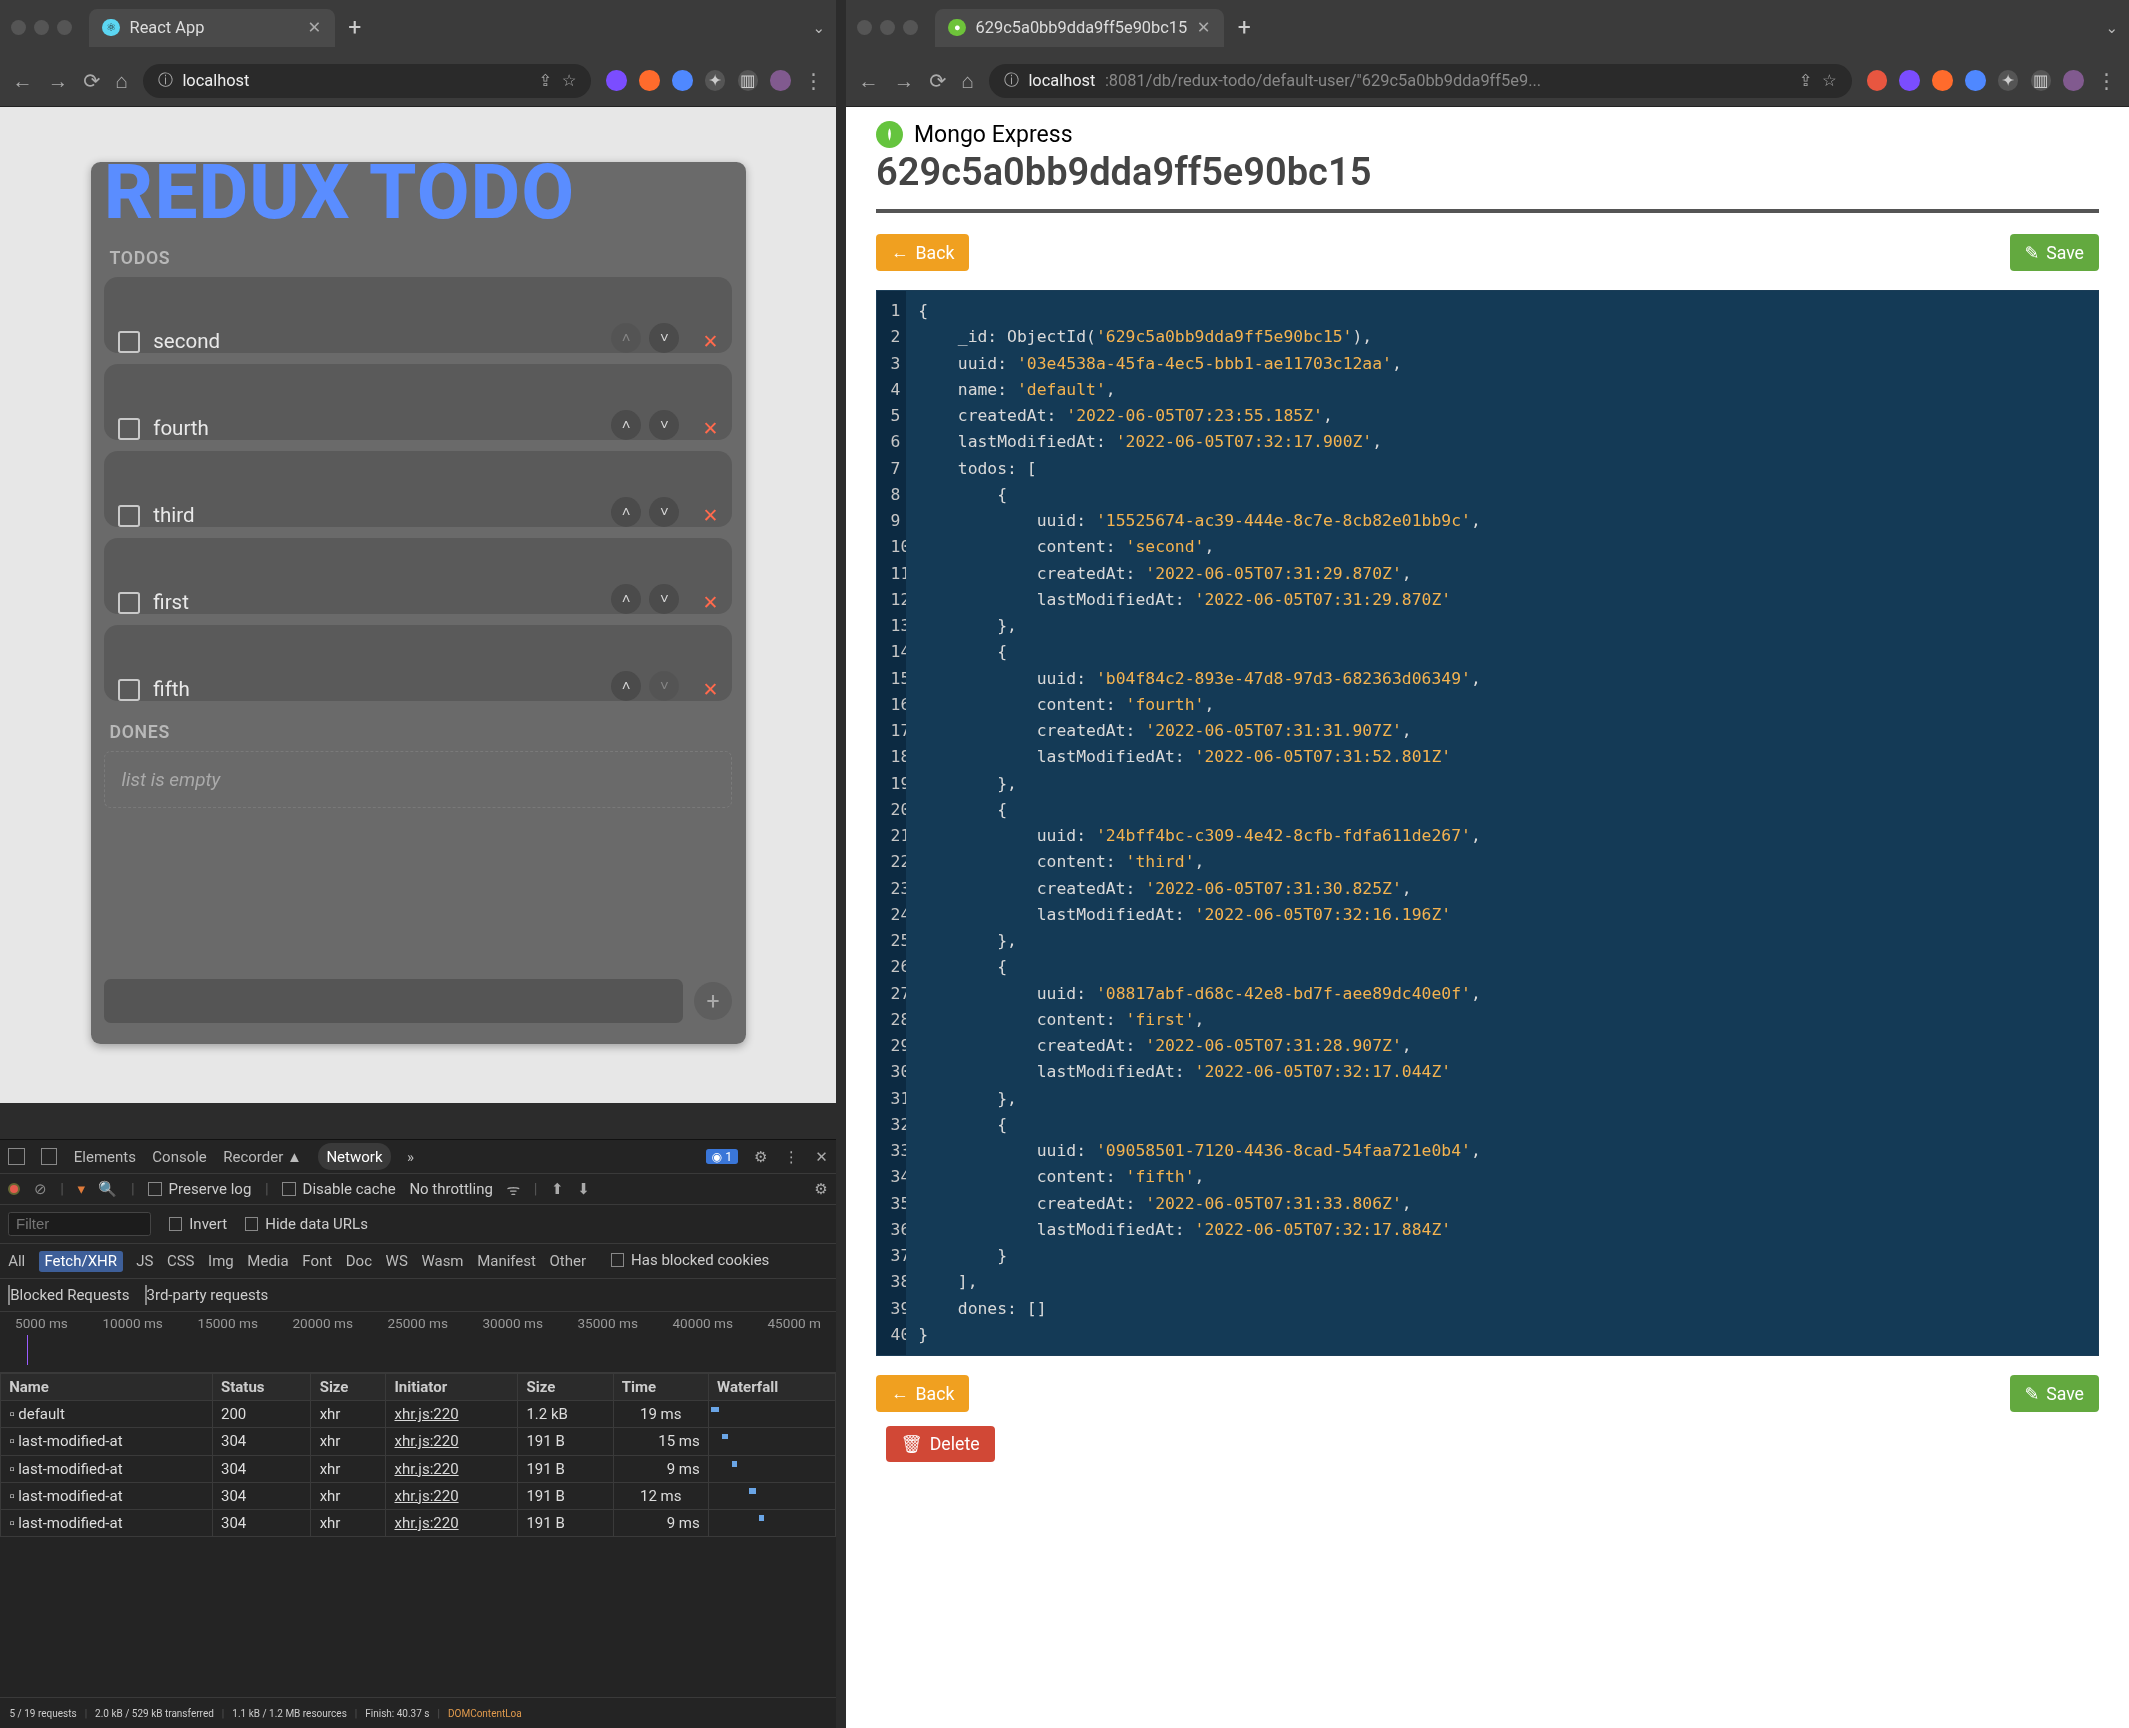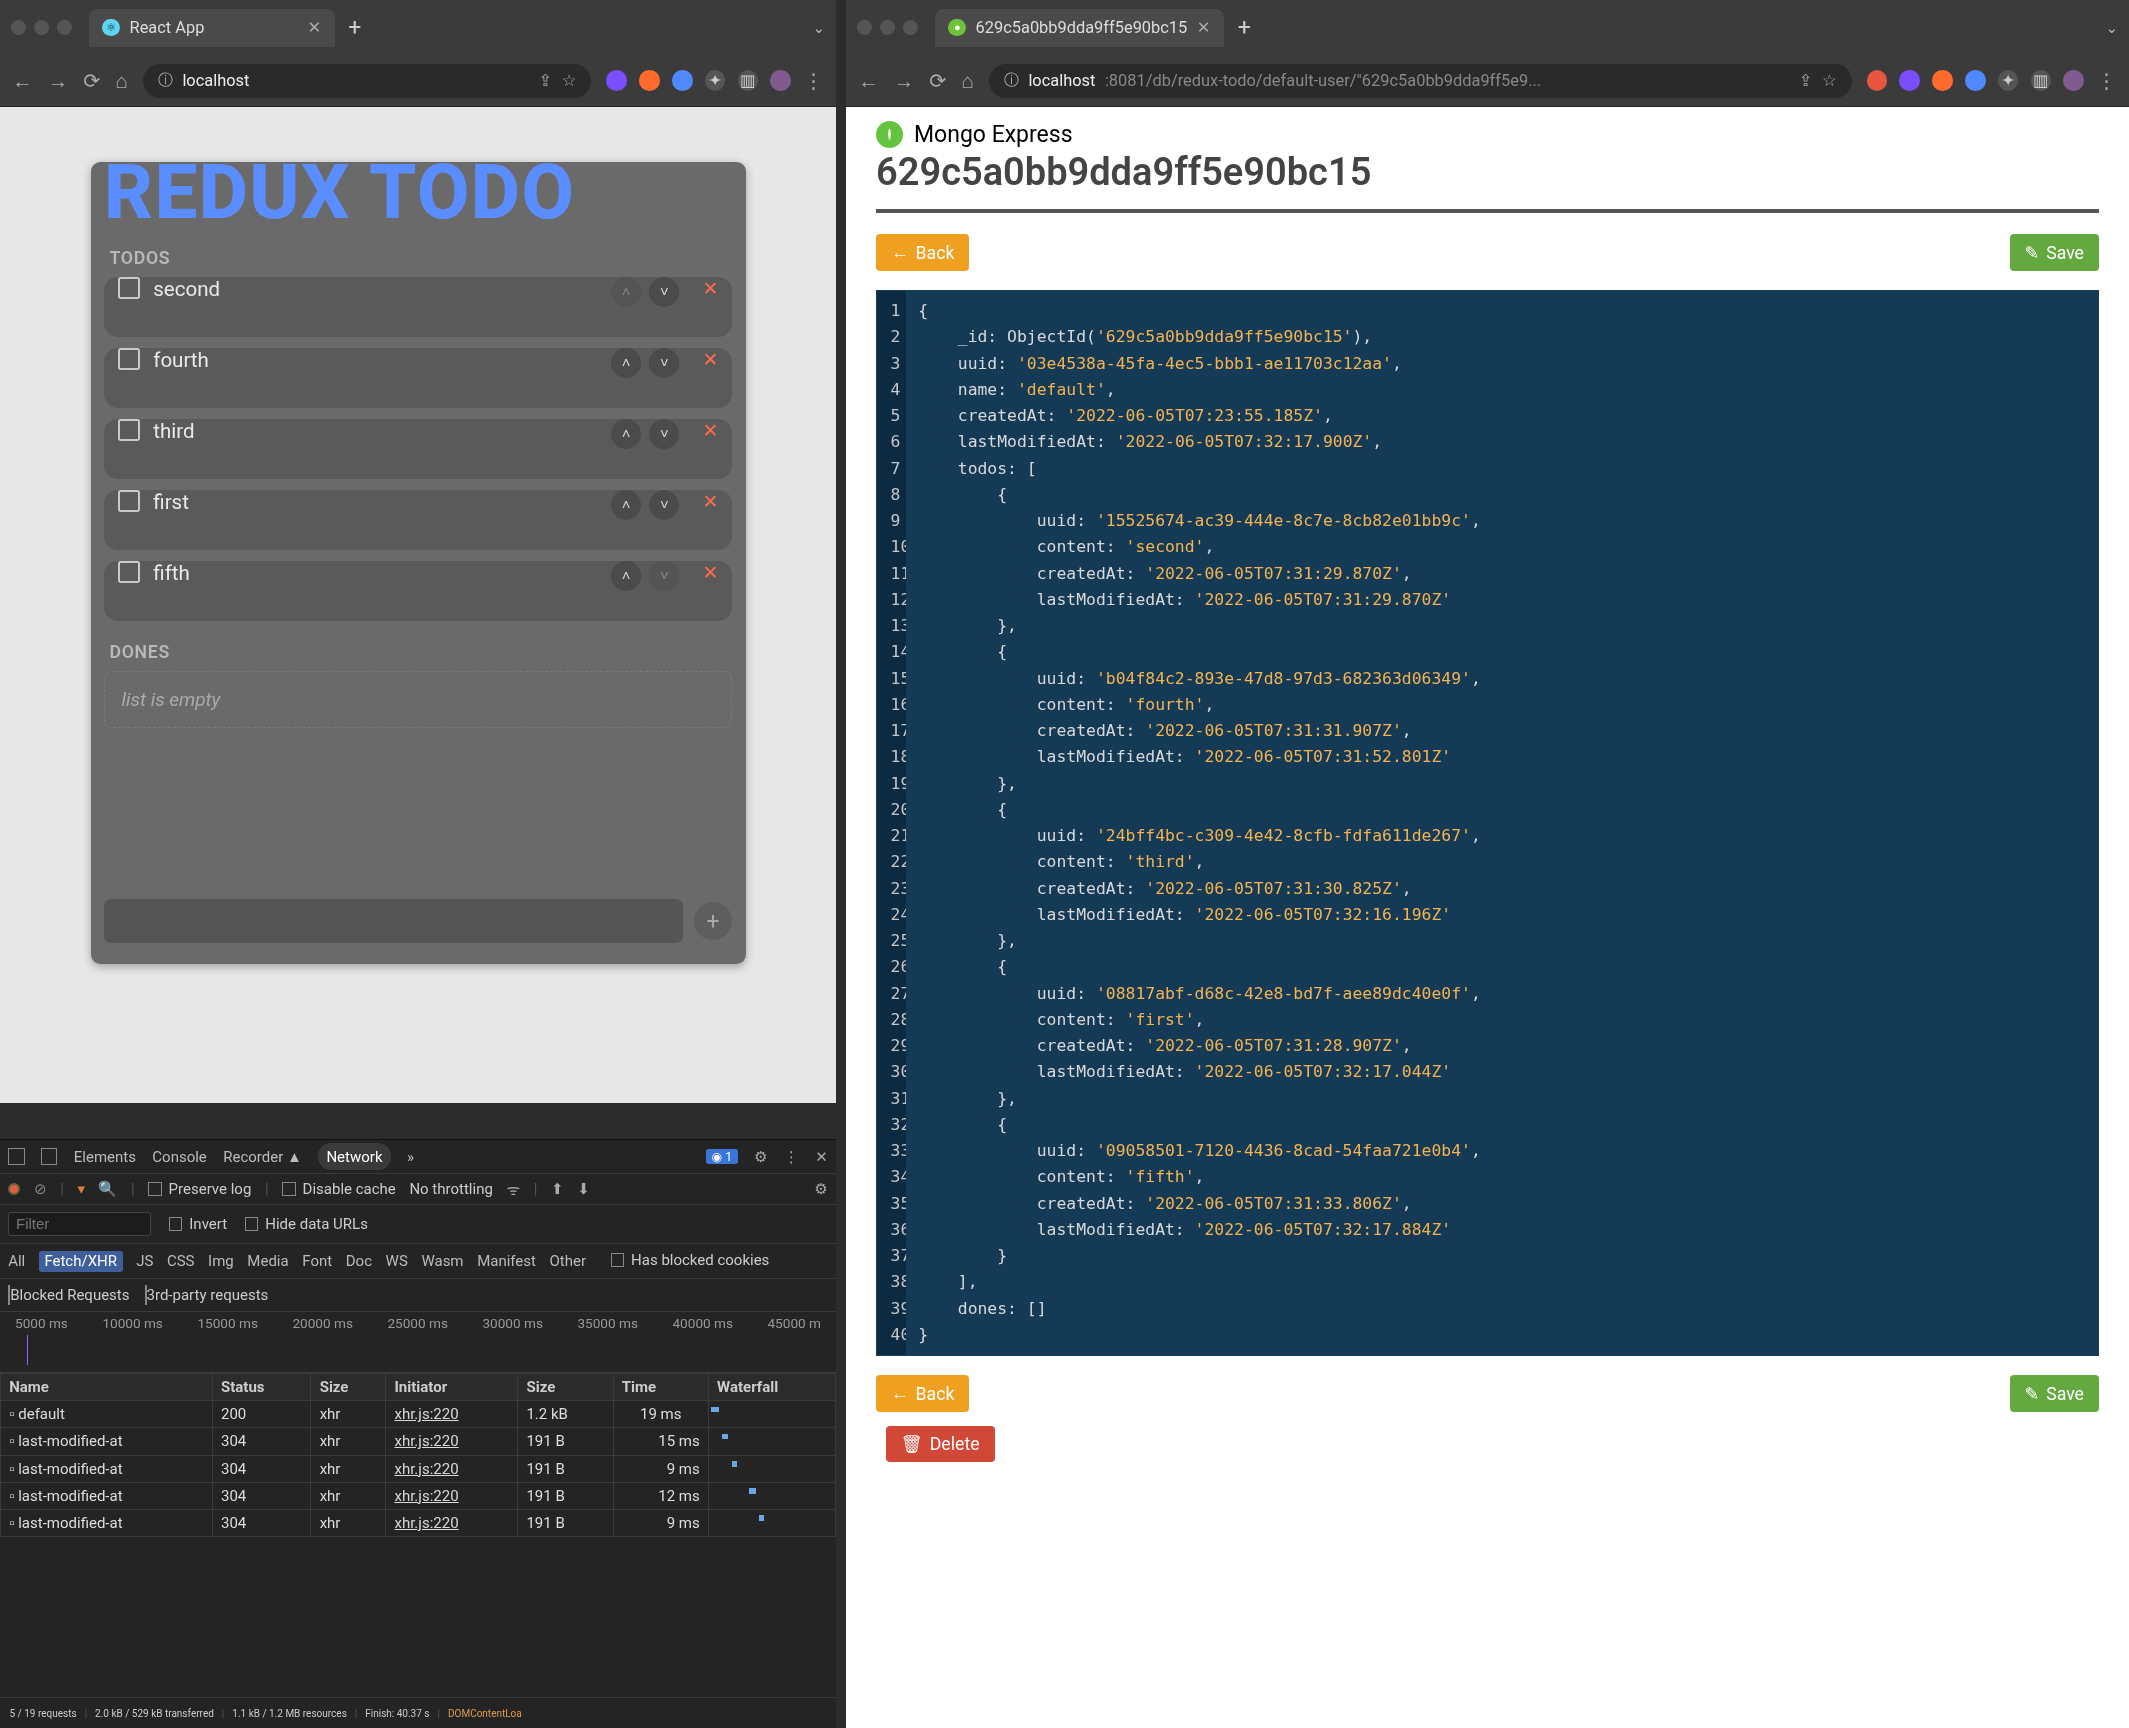--- a/index.html
+++ b/index.html
@@ -38,21 +38,21 @@
 .right-icons { display: flex; gap: 12.3px; align-items: center; }
 .right-icons .ic { width: 20.5px; height: 20.5px; border-radius: 50%; display: flex; align-items: center; justify-content: center; color:#ccc; font-size: 16.4px;}
 .ic.purple{background:#7b4dff;} .ic.orange{background:#ff6b2c;} .ic.blue{background:#4f88ff;} .ic.grey{background:#555;} .ic.avatar{background:#815a8f;}
 .ic.red{background:#e85640;}
 
 
 .page-left { background: #e7e7e7; height: 996px; position: relative; padding-top: 55px; }
 .card { width: 655px; margin: 0 auto; background: #6a6a6a; border-radius: 9.5px; box-shadow: 0 2.7px 8.2px rgba(0,0,0,.3); padding: 0 0 20.5px 0; position:relative; }
 .card .bigtitle { font-size: 76px; font-weight: 800; color: #5a8dff; letter-spacing: 1.4px; line-height: 1; padding: 0 13.6px; position: relative; top:-8.2px;}
 .section-label { color: #b8b8b8; font-size: 17.7px; letter-spacing: 0.7px; padding: 9.5px 19px 9.5px; font-weight: 600;}
-.todo-item { background: #5a5a5a; margin: 0 13.6px 11px; border-radius: 14px; height: 60px; display: flex; align-items: flex-start; padding: 0 13.6px; gap: 13.6px; }
+.todo-item { background: #5a5a5a; margin: 0 13.6px 11px; border-radius: 14px; height: 76px; display: flex; align-items: flex-end; padding: 0 13.6px; gap: 13.6px; }
 .chk { width: 22px; height: 22px; border: 2px solid #c9c9c9; border-radius: 2.7px;}
 .todo-text { color: #e9e9e9; font-size: 20.5px; flex: 1; }
 .arrow-btns { display: flex; gap: 8.2px; }
 .rnd { width: 30px; height: 30px; border-radius: 50%; background: #4b4b4b; display: flex; align-items: center; justify-content: center; color: #d6d6d6; font-size: 15px;}
 .rnd.dim { opacity: .35; }
 .del { color: #ff6a4d; font-size: 19px; margin-left: 9.5px; }
 .empty-box { margin: 0 13.6px 13.6px; border: 1.4px dashed #7a7a7a; border-radius: 6.8px; height: 57px; display: flex; align-items: center; padding: 0 16.4px; }
 .empty-box span { color: #aaaaaa; font-style: italic; font-size: 19px; }
 .add-row { display: flex; margin: 171px 13.6px 0; gap: 11px; align-items: center;}
 .add-row .addinput { flex: 1; height: 44px; background: #555; border-radius: 6.8px;}
@@ -354,21 +354,21 @@
             <td class="wfcell">
               <span class="wfbar" style="left:18%;width:4%"></span>
             </td>
           </tr>
           <tr class="netrow">
             <td>▫ last-modified-at</td>
             <td>304</td>
             <td>xhr</td>
             <td class="link">xhr.js:220</td>
             <td>191 B</td>
-            <td style="text-align:right">12 ms</td>
+            <td style="text-align:center">12 ms</td>
             <td class="wfcell">
               <span class="wfbar" style="left:32%;width:5%"></span>
             </td>
           </tr>
           <tr class="netrow">
             <td>▫ last-modified-at</td>
             <td>304</td>
             <td>xhr</td>
             <td class="link">xhr.js:220</td>
             <td>191 B</td>

